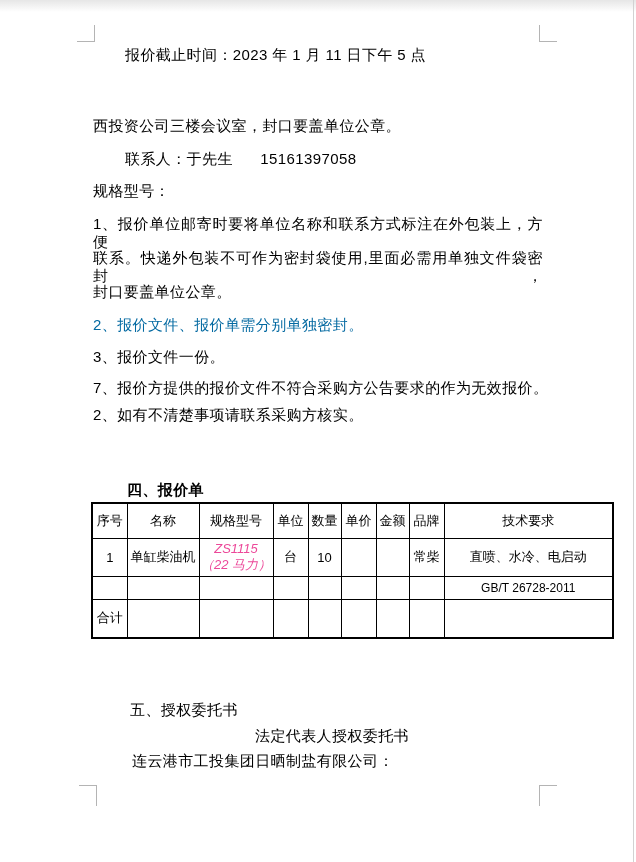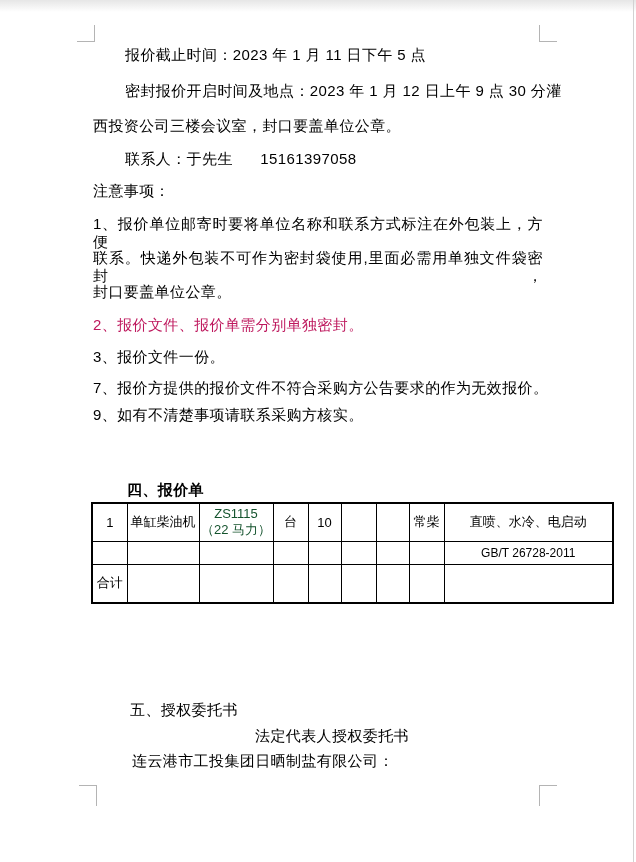--- a/index.html
+++ b/index.html
@@ -16,22 +16,22 @@
   .mark{position:absolute;width:17px;height:16px;}
   .mark-tl{left:77px;top:25px;border-right:1px solid #b4b4b4;border-bottom:1px solid #b4b4b4;}
   .mark-tr{left:539px;top:25px;border-left:1px solid #b4b4b4;border-bottom:1px solid #b4b4b4;}
   .mark-bl{left:79px;top:785px;height:20px;border-right:1px solid #b4b4b4;border-top:1px solid #b4b4b4;}
   .mark-br{left:539px;top:785px;height:20px;border-left:1px solid #b4b4b4;border-top:1px solid #b4b4b4;}
 
   
   .ln{position:absolute;left:93px;font-size:15px;line-height:18px;letter-spacing:.4px;white-space:pre;}
   .indent{left:125px;}
   .just{width:450px;white-space:normal;text-align:justify;text-align-last:justify;}
-  .blue{color:#be185d;}
-  .red{color:#14532d;}
+  .blue{color:#0369a1;}
+  .red{color:#ec4899;font-style:italic;}
   .bold{font-weight:bold;}
 
   
   .quote-table{
     position:absolute;left:91px;top:502px;
     border-collapse:collapse;table-layout:fixed;
     font-size:13px;text-align:center;color:#000;
     border:2px solid #000;
   }
   .quote-table td{border:1px solid #000;padding:0 1px;vertical-align:middle;overflow:hidden;}
@@ -49,47 +49,57 @@
 
   <div class="chrome-top"></div>
   <div class="page-right-edge"></div>
 
   <div class="mark mark-tl"></div>
   <div class="mark mark-tr"></div>
   <div class="mark mark-bl"></div>
   <div class="mark mark-br"></div>
 
   <div class="ln indent" style="top:46px">报价截止时间：2023 年 1 月 11 日下午 5 点</div>
-  <div class="ln indent" style="top:82px">密封报价开启时间及地点：2023 年 1 月 12 日上午 9 点 30 分灌</div>
   <div class="ln" style="top:117px">西投资公司三楼会议室，封口要盖单位公章。</div>
   <div class="ln indent" style="top:150px">联系人：于先生      15161397058</div>
-  <div class="ln" style="top:182px">注意事项：</div>
+  <div class="ln" style="top:182px">规格型号：</div>
   <div class="ln just" style="top:215px">1、报价单位邮寄时要将单位名称和联系方式标注在外包装上，方便</div>
   <div class="ln" style="top:283px">封口要盖单位公章。</div>
   <div class="ln just" style="top:249px">联系。快递外包装不可作为密封袋使用,里面必需用单独文件袋密封，</div>
   <div class="ln blue" style="top:316px">2、报价文件、报价单需分别单独密封。</div>
   <div class="ln" style="top:348px">3、报价文件一份。</div>
   <div class="ln" style="top:379px">7、报价方提供的报价文件不符合采购方公告要求的作为无效报价。</div>
-  <div class="ln" style="top:406px">9、如有不清楚事项请联系采购方核实。</div>
+  <div class="ln" style="top:406px">2、如有不清楚事项请联系采购方核实。</div>
 
   <div class="ln bold" style="top:481px;left:127px">四、报价单</div>
 
   <table class="quote-table">
     <colgroup>
       <col style="width:35px">
         <col style="width:72px">
         <col style="width:74px">
       <col style="width:35px">
         <col style="width:33px">
         <col style="width:35px">
       <col style="width:33px">
         <col style="width:35px">
         <col style="width:169px">
     </colgroup>
     <tbody>
+        <tr class="hdr">
+      <td>序号</td>
+      <td>名称</td>
+      <td>规格型号</td>
+      <td>单位</td>
+      <td>数量</td>
+      <td>单价</td>
+      <td>金额</td>
+      <td>品牌</td>
+      <td>技术要求</td>
+    </tr>
     <tr class="r1">
       <td>1</td>
       <td>单缸柴油机</td>
       <td class="red spec">ZS1115（22 马力）</td>
       <td>台</td>
       <td>10</td>
       <td></td>
       <td></td>
       <td>常柴</td>
       <td>直喷、水冷、电启动</td>

